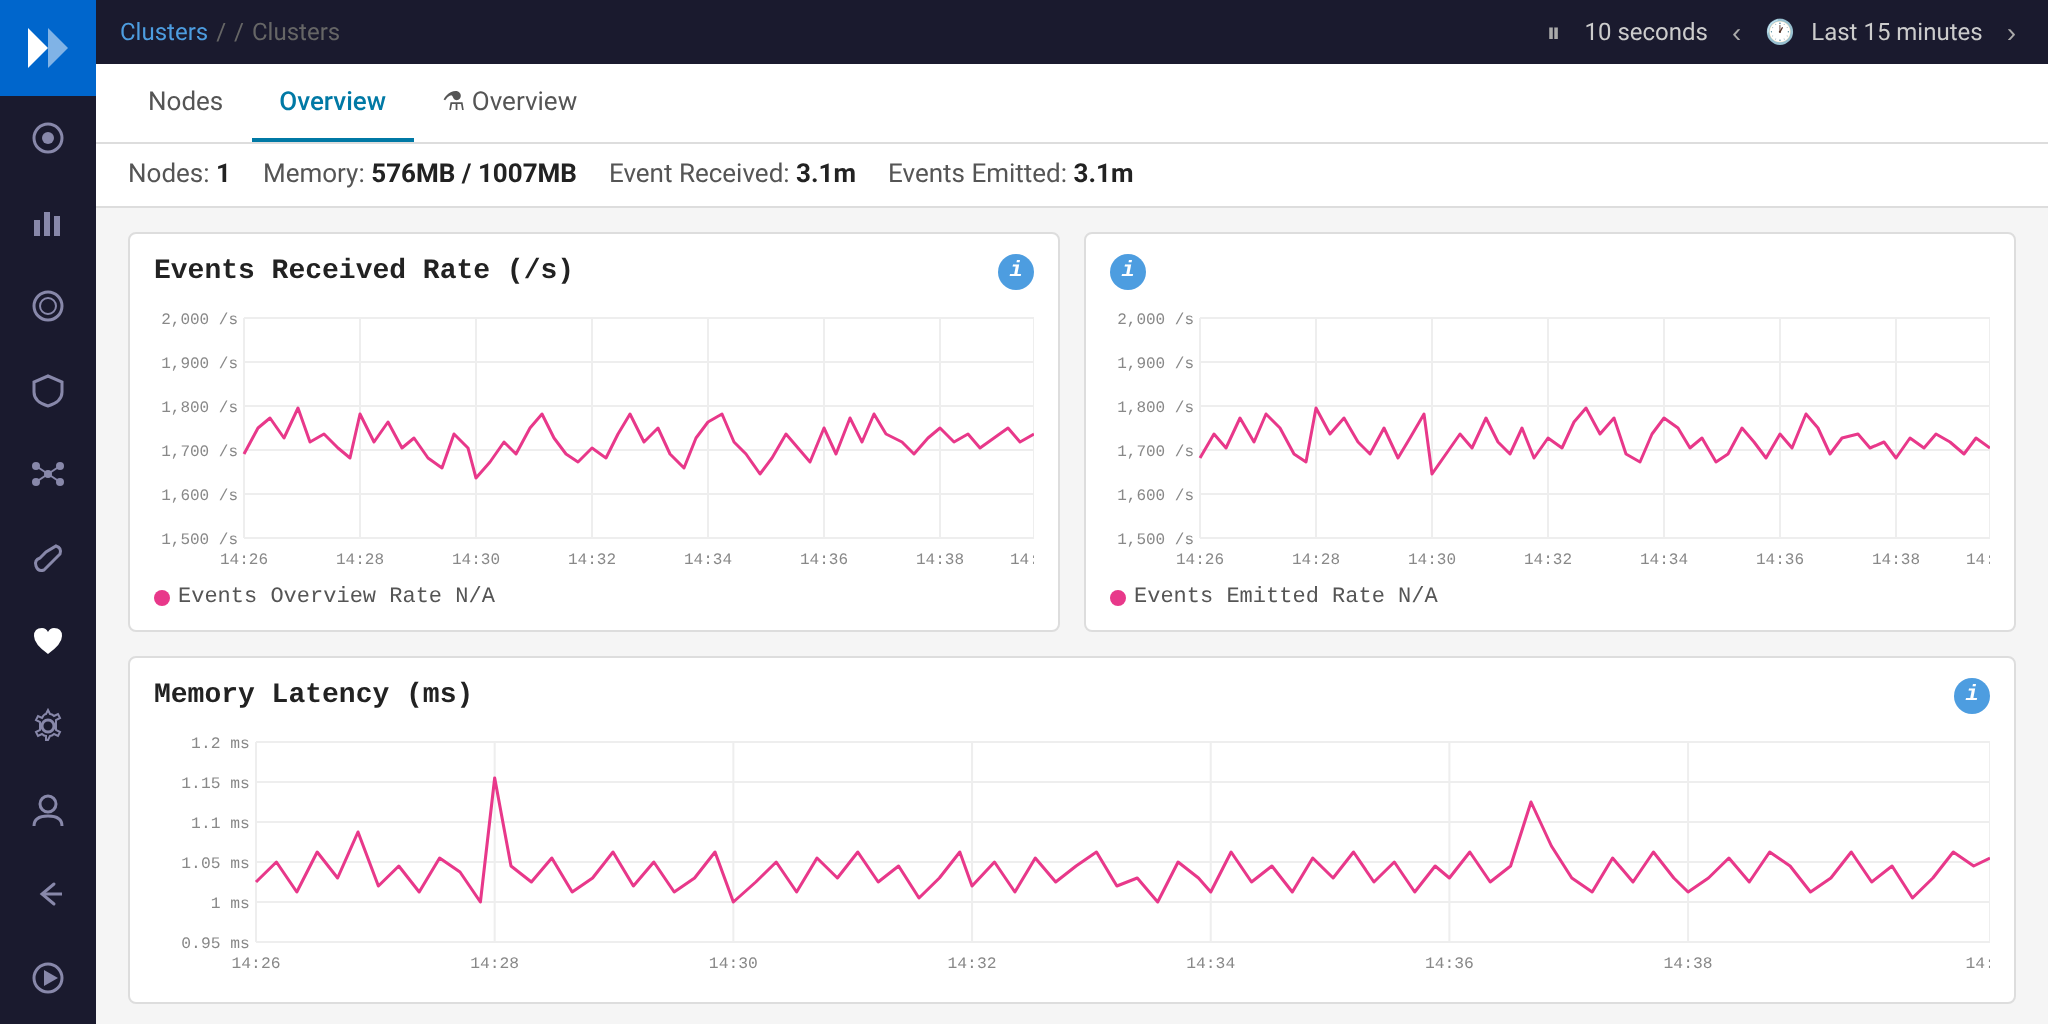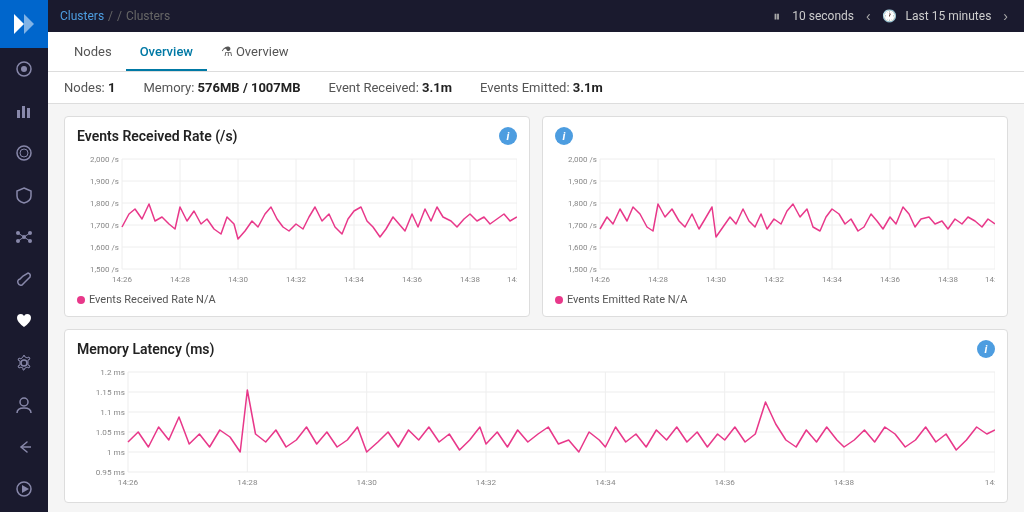--- a/index.html
+++ b/index.html
@@ -109,36 +109,37 @@
     }
 
     
     .stats-bar {
       background: white;
       border-bottom: 1px solid #ddd;
       padding: 8px 16px;
       font-size: 13px;
       color: #555;
       display: flex;
-      gap: 28px;
+      gap: 16px;
       align-items: center;
       flex-shrink: 0;
     }
     .stats-bar strong { color: #222; }
 
     
     .charts-area {
       flex: 1;
       overflow-y: auto;
       padding: 12px 16px;
       background: #f5f5f5;
       display: grid;
       grid-template-columns: 1fr 1fr;
       grid-template-rows: auto auto;
       gap: 12px;
+      font-family: Liberation Mono, monospace;
     }
     .chart-card {
       background: white;
       border: 1px solid #ddd;
       border-radius: 4px;
       padding: 10px 12px;
     }
     .chart-card.full-width {
       grid-column: 1 / -1;
     }
@@ -359,21 +360,21 @@
           <text x="277" y="133" font-size="8" text-anchor="middle" fill="#888">14:34</text>
           <text x="335" y="133" font-size="8" text-anchor="middle" fill="#888">14:36</text>
           <text x="393" y="133" font-size="8" text-anchor="middle" fill="#888">14:38</text>
           <text x="440" y="133" font-size="8" text-anchor="middle" fill="#888">14:40</text>
 
           <polyline points="45,78 52,65 58,60 65,70 72,55 78,72 85,68 92,75 98,80 103,58 110,72 117,62 124,75 130,70 137,80 144,85 150,68 157,75 161,90 168,82 175,72 181,78 188,65 194,58 200,70 206,78 212,82 219,75 226,80 232,68 238,58 245,72 252,65 258,78 265,85 271,70 277,62 284,58 290,72 296,78 303,88 309,80 316,68 322,75 328,82 335,65 341,78 348,60 354,72 360,58 366,68 374,72 380,78 387,70 393,65 400,72 407,68 413,75 420,70 427,65 433,72 440,68" fill="none" stroke="#e8388a" stroke-width="1.5" stroke-linejoin="round"></polyline>
         </svg>
       </div>
       <div class="chart-legend">
         <span class="legend-dot"></span>
-        <span>Events Received Rate N/A</span>
+        <span>Events Overview Rate N/A</span>
       </div>
     </div>
 
     <div class="chart-card">
       <div class="chart-title-row">
         <div class="info-icon">i</div>
       </div>
       <div class="chart-container">
         <svg class="chart-svg" viewBox="0 0 440 140" preserveAspectRatio="none">
           <line x1="45" y1="10" x2="440" y2="10" stroke="#eee" stroke-width="1"></line>

